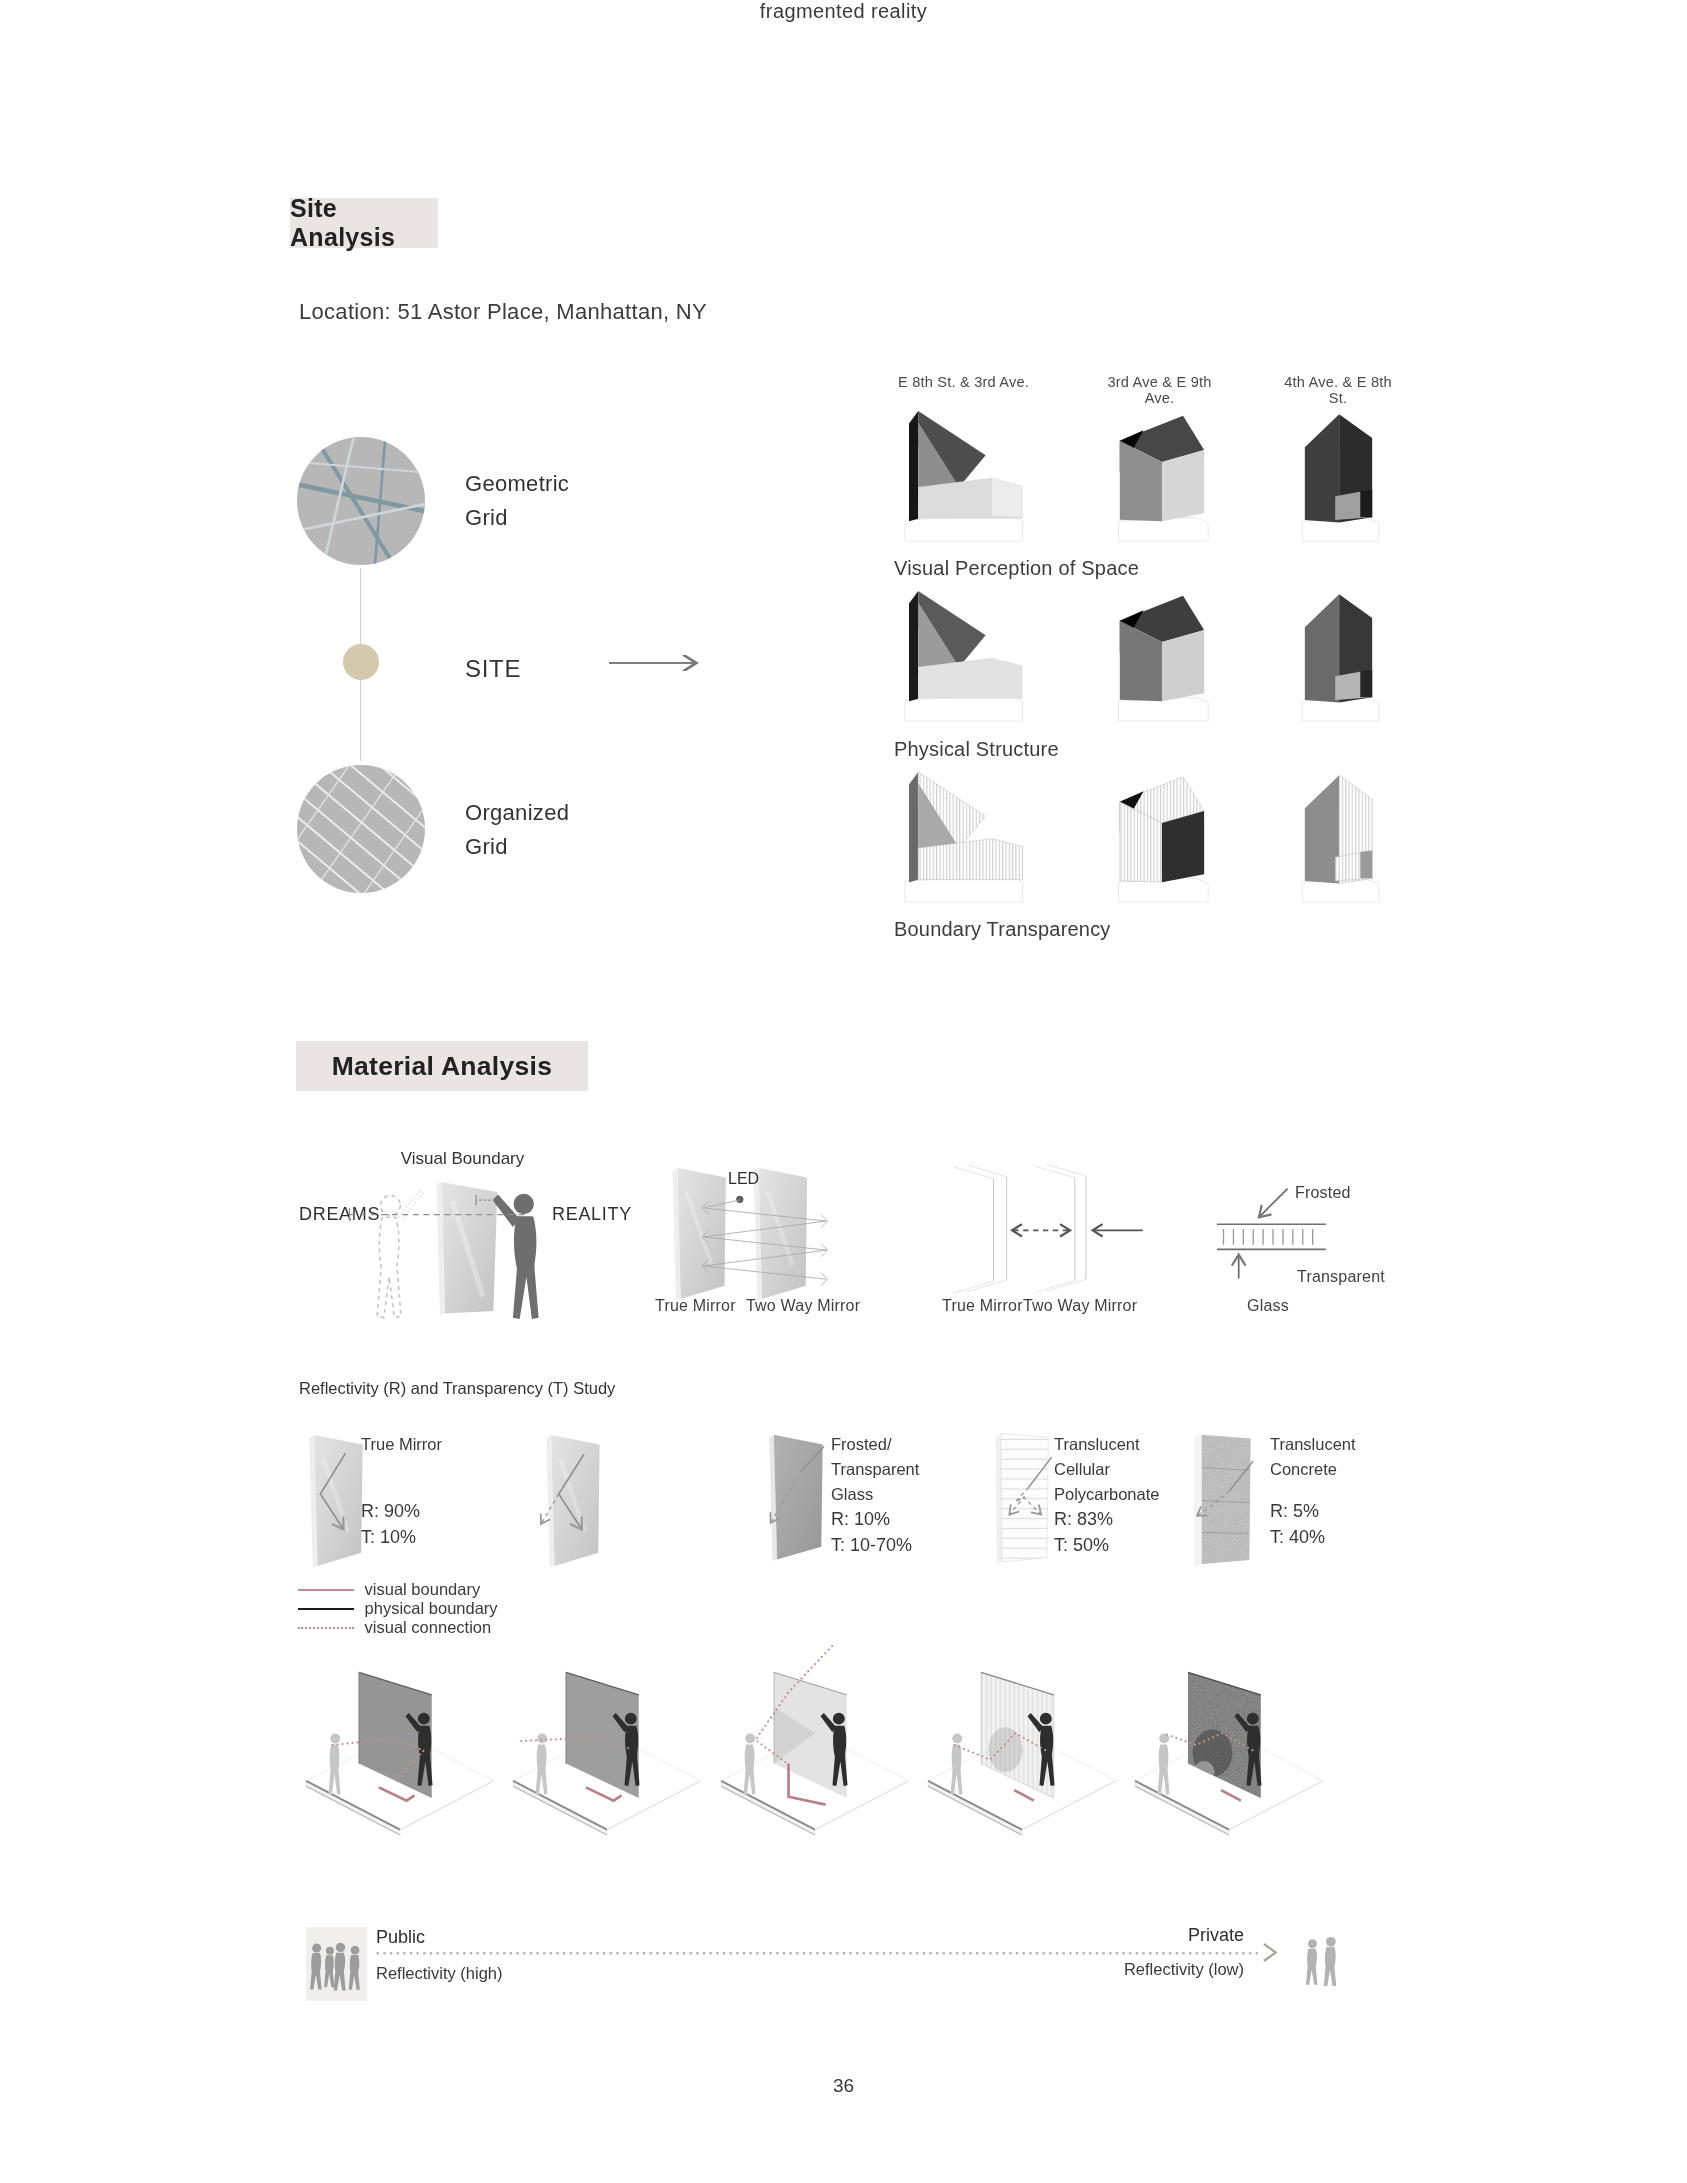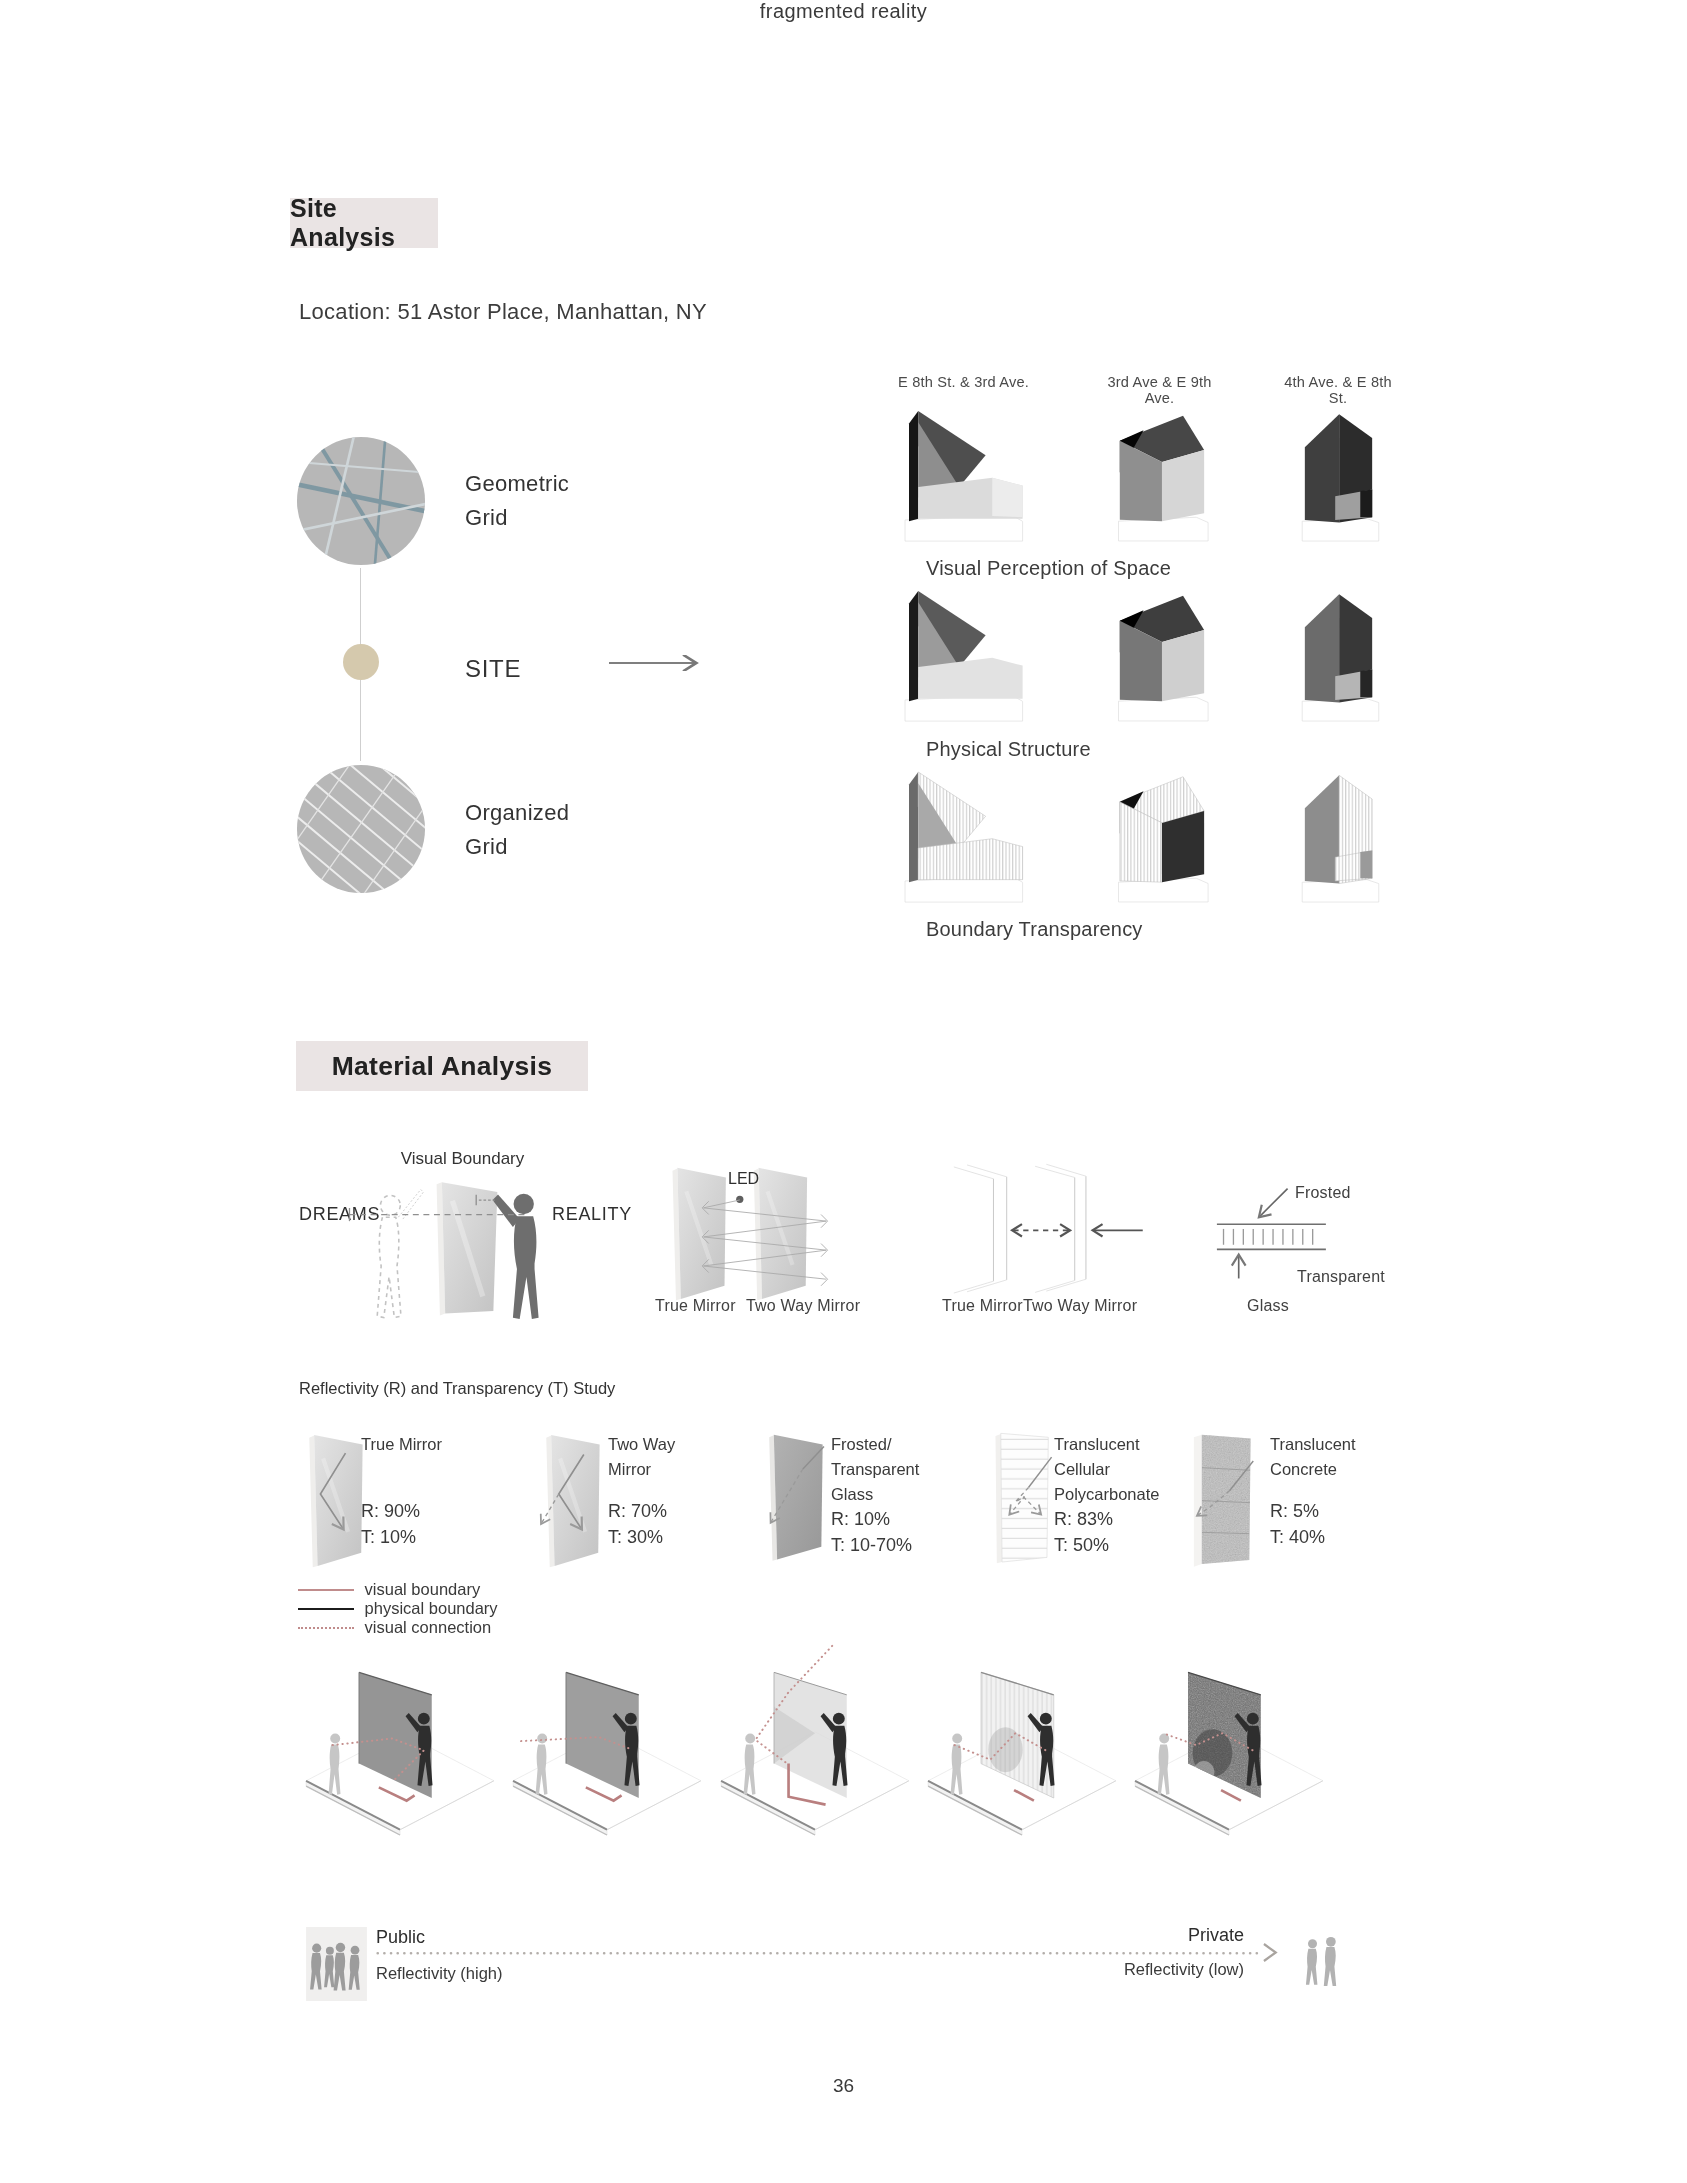--- a/index.html
+++ b/index.html
@@ -8,21 +8,21 @@
   .abs{position:absolute;}
   .pre{white-space:pre-line;}
   .center{text-align:center;}
   .right{text-align:right;}
   .hdr{font-size:20px;letter-spacing:0.4px;color:#3a3a3a;}
   .section-box{background:#eae4e4;display:flex;align-items:center;justify-content:center;}
   .section-title{font-weight:700;color:#222;letter-spacing:0.3px;}
   .loc{font-size:22px;color:#3c3c3c;letter-spacing:0.3px;}
   .lbl{font-size:22px;color:#333;line-height:1.55;letter-spacing:0.3px;}
   .colhdr{font-size:14.6px;color:#4a4a4a;letter-spacing:0.2px;}
-  .rowlbl{font-size:20px;color:#3c3c3c;letter-spacing:0.2px;margin-left:32px;}
+  .rowlbl{font-size:20px;color:#3c3c3c;letter-spacing:0.2px;}
   .dlabel{font-size:16px;color:#414141;letter-spacing:0.2px;}
   .dlabel-b{font-size:16px;color:#2e2e2e;font-weight:400;}
   .caps{font-size:18px;color:#2f2f2f;letter-spacing:0.7px;}
   .study{font-size:16.5px;color:#333;}
   .mat-name{font-size:16.5px;color:#3a3a3a;line-height:1.5;min-height:66px;}
   .mat-rt{font-size:18px;color:#3a3a3a;line-height:1.45;}
   .leg-row{display:flex;align-items:center;height:19px;}
   .leg-swatch{width:56px;margin-right:10.6px;flex:0 0 auto;}
   .leg-label{font-size:16.5px;color:#3a3a3a;}
   .scale-title{font-size:18px;font-weight:400;color:#2e2e2e;}
@@ -319,26 +319,20 @@
     <div class="mat-name pre">True Mirror</div>
     <div class="mat-rt">R: 90%</div>
     <div class="mat-rt">T: 10%</div>
   </div>
 
   <svg class="abs" style="left:533px;top:1428px" width="99" height="142" viewBox="-15 0 150 215">
     <use href="#panel3d" transform="translate(3,2) scale(1.05)"></use>
     <polyline points="62,40 24,100 58,152" fill="none" stroke="#8f8f8f" stroke-width="2.5" marker-end="url(#mGray)"></polyline>
     <line x1="24" y1="100" x2="-2" y2="144" stroke="#9a9a9a" stroke-width="2" stroke-dasharray="6 5" marker-end="url(#mGray)"></line>
   </svg>
-  <div class="abs" style="left:608px;top:1432px;width:172px">
-    <div class="mat-name pre">Two Way
-Mirror</div>
-    <div class="mat-rt">R: 70%</div>
-    <div class="mat-rt">T: 30%</div>
-  </div>
 
   <svg class="abs" style="left:756px;top:1428px" width="99" height="142" viewBox="-15 0 150 215">
     <polygon points="5,14 12,11 17,199 10,201" fill="#e8e7e5"></polygon>
     <polygon points="12,10 86,25 84,180 17,199" fill="url(#mirrorD)"></polygon>
     <line x1="88" y1="28" x2="56" y2="62" stroke="#8f8f8f" stroke-width="2.2"></line>
     <line x1="56" y1="62" x2="8" y2="142" stroke="#9a9a9a" stroke-width="2" stroke-dasharray="6 5" marker-end="url(#mGray)"></line>
   </svg>
   <div class="abs" style="left:831px;top:1432px;width:172px">
     <div class="mat-name pre">Frosted/
 Transparent

